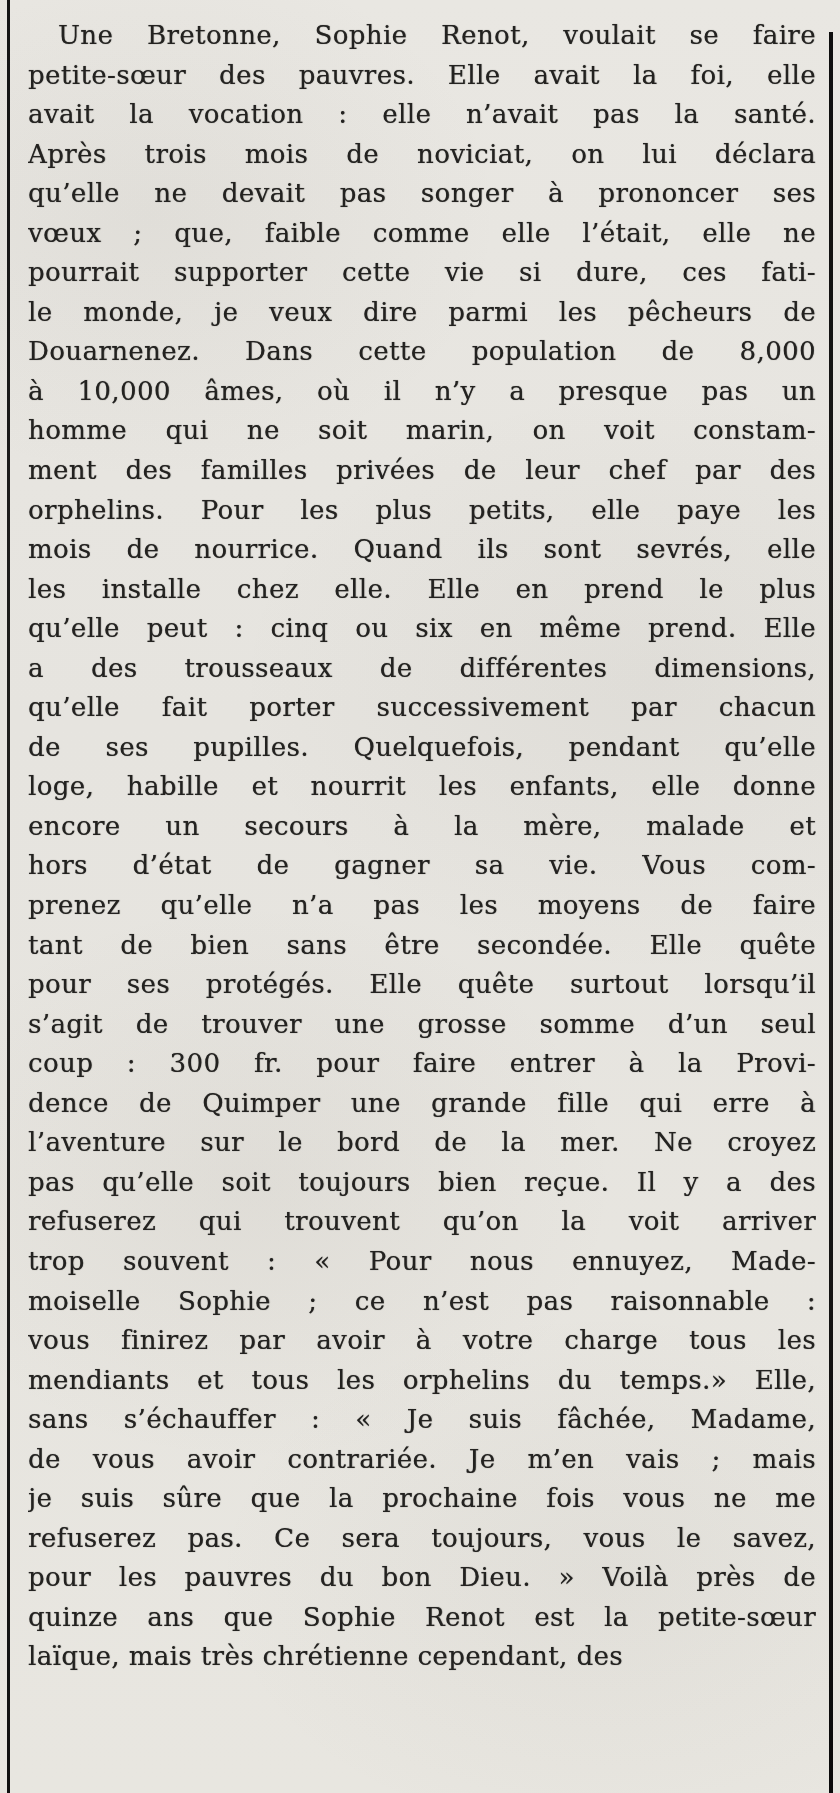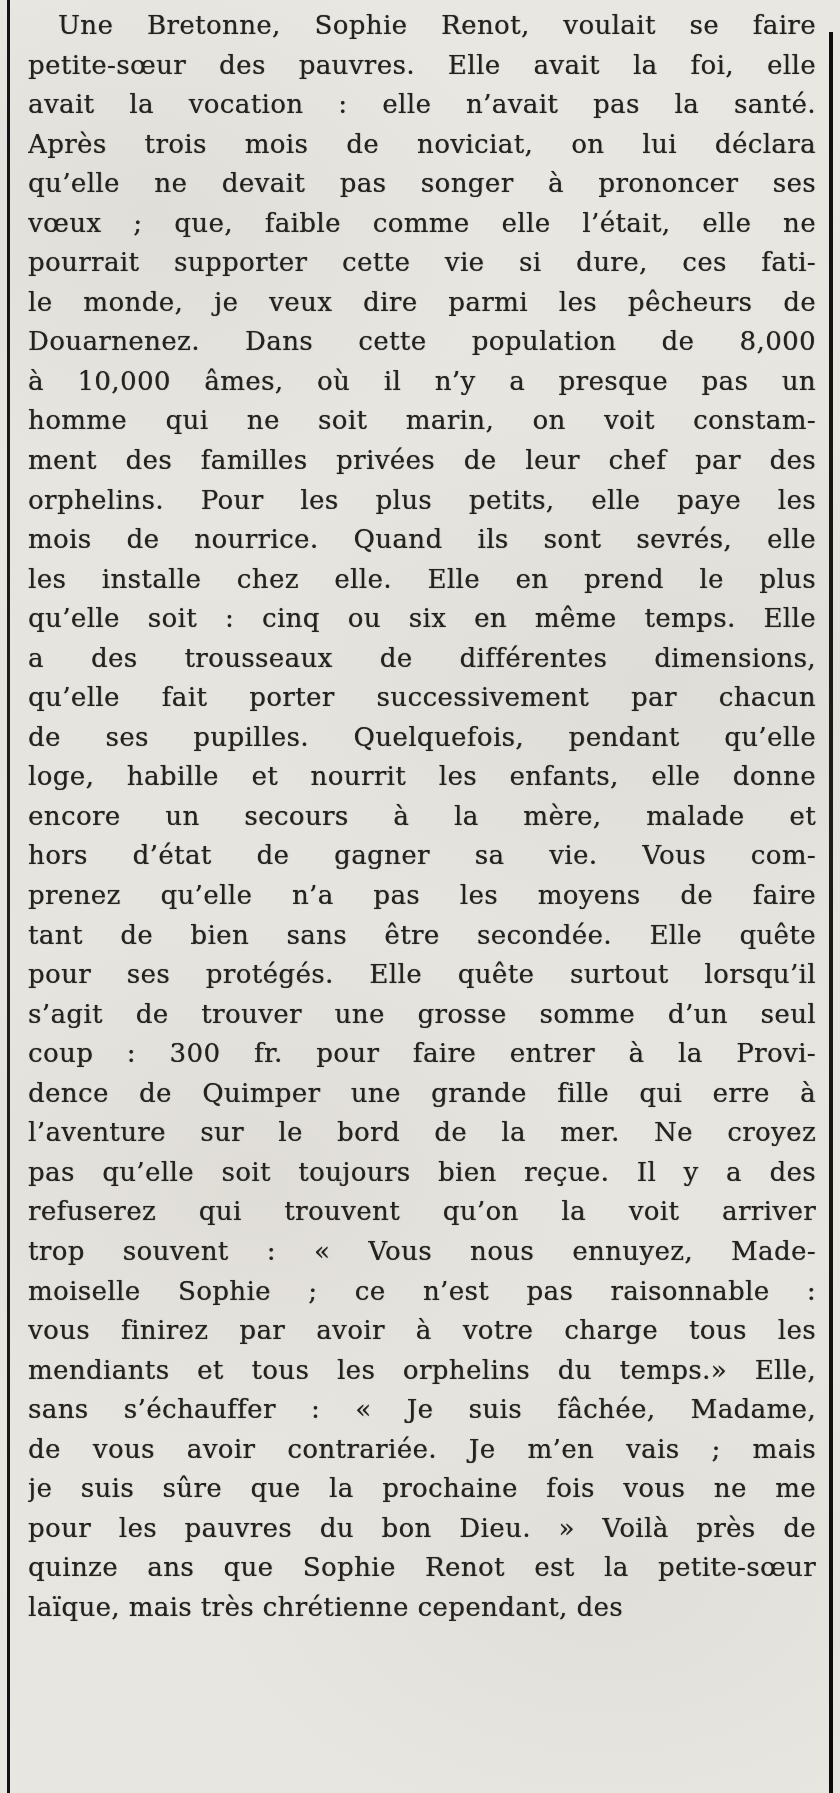--- a/index.html
+++ b/index.html
@@ -27,21 +27,21 @@
     background: linear-gradient(180deg, #141414 0%, #232220 55%, #101010 100%);
   }
   .rule-right {
     position: absolute;
     left: 829px; top: 32px;
     width: 4px; height: calc(100% - 32px);
     background: linear-gradient(180deg, #0e0e0e 0%, #1d1c1a 45%, #0a0a0a 100%);
   }
   .column {
     position: absolute;
-    left: 28px; top: 6px;
+    left: 28px; top: 16px;
     width: 788px;
     color: #232220;
     font-size: 26px;
     letter-spacing: 0.4px;
     text-shadow: 0.3px 0.4px 0.9px rgba(25, 24, 22, 0.65);
   }
   .line {
     height: 39.55px;
     line-height: 39.55px;
     text-align: justify;
@@ -70,40 +70,41 @@
       <div class="line">vœux ; que, faible comme elle l’était, elle ne</div>
       <div class="line">pourrait supporter cette vie si dure, ces fati-</div>
       <div class="line">le monde, je veux dire parmi les pêcheurs de</div>
       <div class="line">Douarnenez. Dans cette population de 8,000</div>
       <div class="line">à 10,000 âmes, où il n’y a presque pas un</div>
       <div class="line">homme qui ne soit marin, on voit constam-</div>
       <div class="line">ment des familles privées de leur chef par des</div>
       <div class="line">orphelins. Pour les plus petits, elle paye les</div>
       <div class="line">mois de nourrice. Quand ils sont sevrés, elle</div>
       <div class="line">les installe chez elle. Elle en prend le plus</div>
-      <div class="line">qu’elle soit : cinq ou six en même temps. Elle</div>
+      <div class="line">qu’elle peut : cinq ou six en même prend. Elle</div>
       <div class="line">a des trousseaux de différentes dimensions,</div>
       <div class="line">qu’elle fait porter successivement par chacun</div>
       <div class="line">de ses pupilles. Quelquefois, pendant qu’elle</div>
       <div class="line">loge, habille et nourrit les enfants, elle donne</div>
       <div class="line">encore un secours à la mère, malade et</div>
       <div class="line">hors d’état de gagner sa vie. Vous com-</div>
       <div class="line">prenez qu’elle n’a pas les moyens de faire</div>
       <div class="line">tant de bien sans être secondée. Elle quête</div>
       <div class="line">pour ses protégés. Elle quête surtout lorsqu’il</div>
       <div class="line">s’agit de trouver une grosse somme d’un seul</div>
       <div class="line">coup : 300 fr. pour faire entrer à la Provi-</div>
       <div class="line">dence de Quimper une grande fille qui erre à</div>
       <div class="line">l’aventure sur le bord de la mer. Ne croyez</div>
       <div class="line">pas qu’elle soit toujours bien reçue. Il y a des</div>
       <div class="line">refuserez qui trouvent qu’on la voit arriver</div>
-      <div class="line">trop souvent : « Vous nous ennuyez, Made-</div>
+      <div class="line">trop souvent : « Pour nous ennuyez, Made-</div>
       <div class="line">moiselle Sophie ; ce n’est pas raisonnable :</div>
       <div class="line">vous finirez par avoir à votre charge tous les</div>
       <div class="line">mendiants et tous les orphelins du temps.» Elle,</div>
       <div class="line">sans s’échauffer : « Je suis fâchée, Madame,</div>
       <div class="line">de vous avoir contrariée. Je m’en vais ; mais</div>
       <div class="line">je suis sûre que la prochaine fois vous ne me</div>
+      <div class="line">refuserez pas. Ce sera toujours, vous le savez,</div>
       <div class="line">pour les pauvres du bon Dieu. » Voilà près de</div>
       <div class="line">quinze ans que Sophie Renot est la petite-sœur</div>
       <div class="line">laïque, mais très chrétienne cependant, des</div>
     </div>
 </div>
 
 </body></html>

